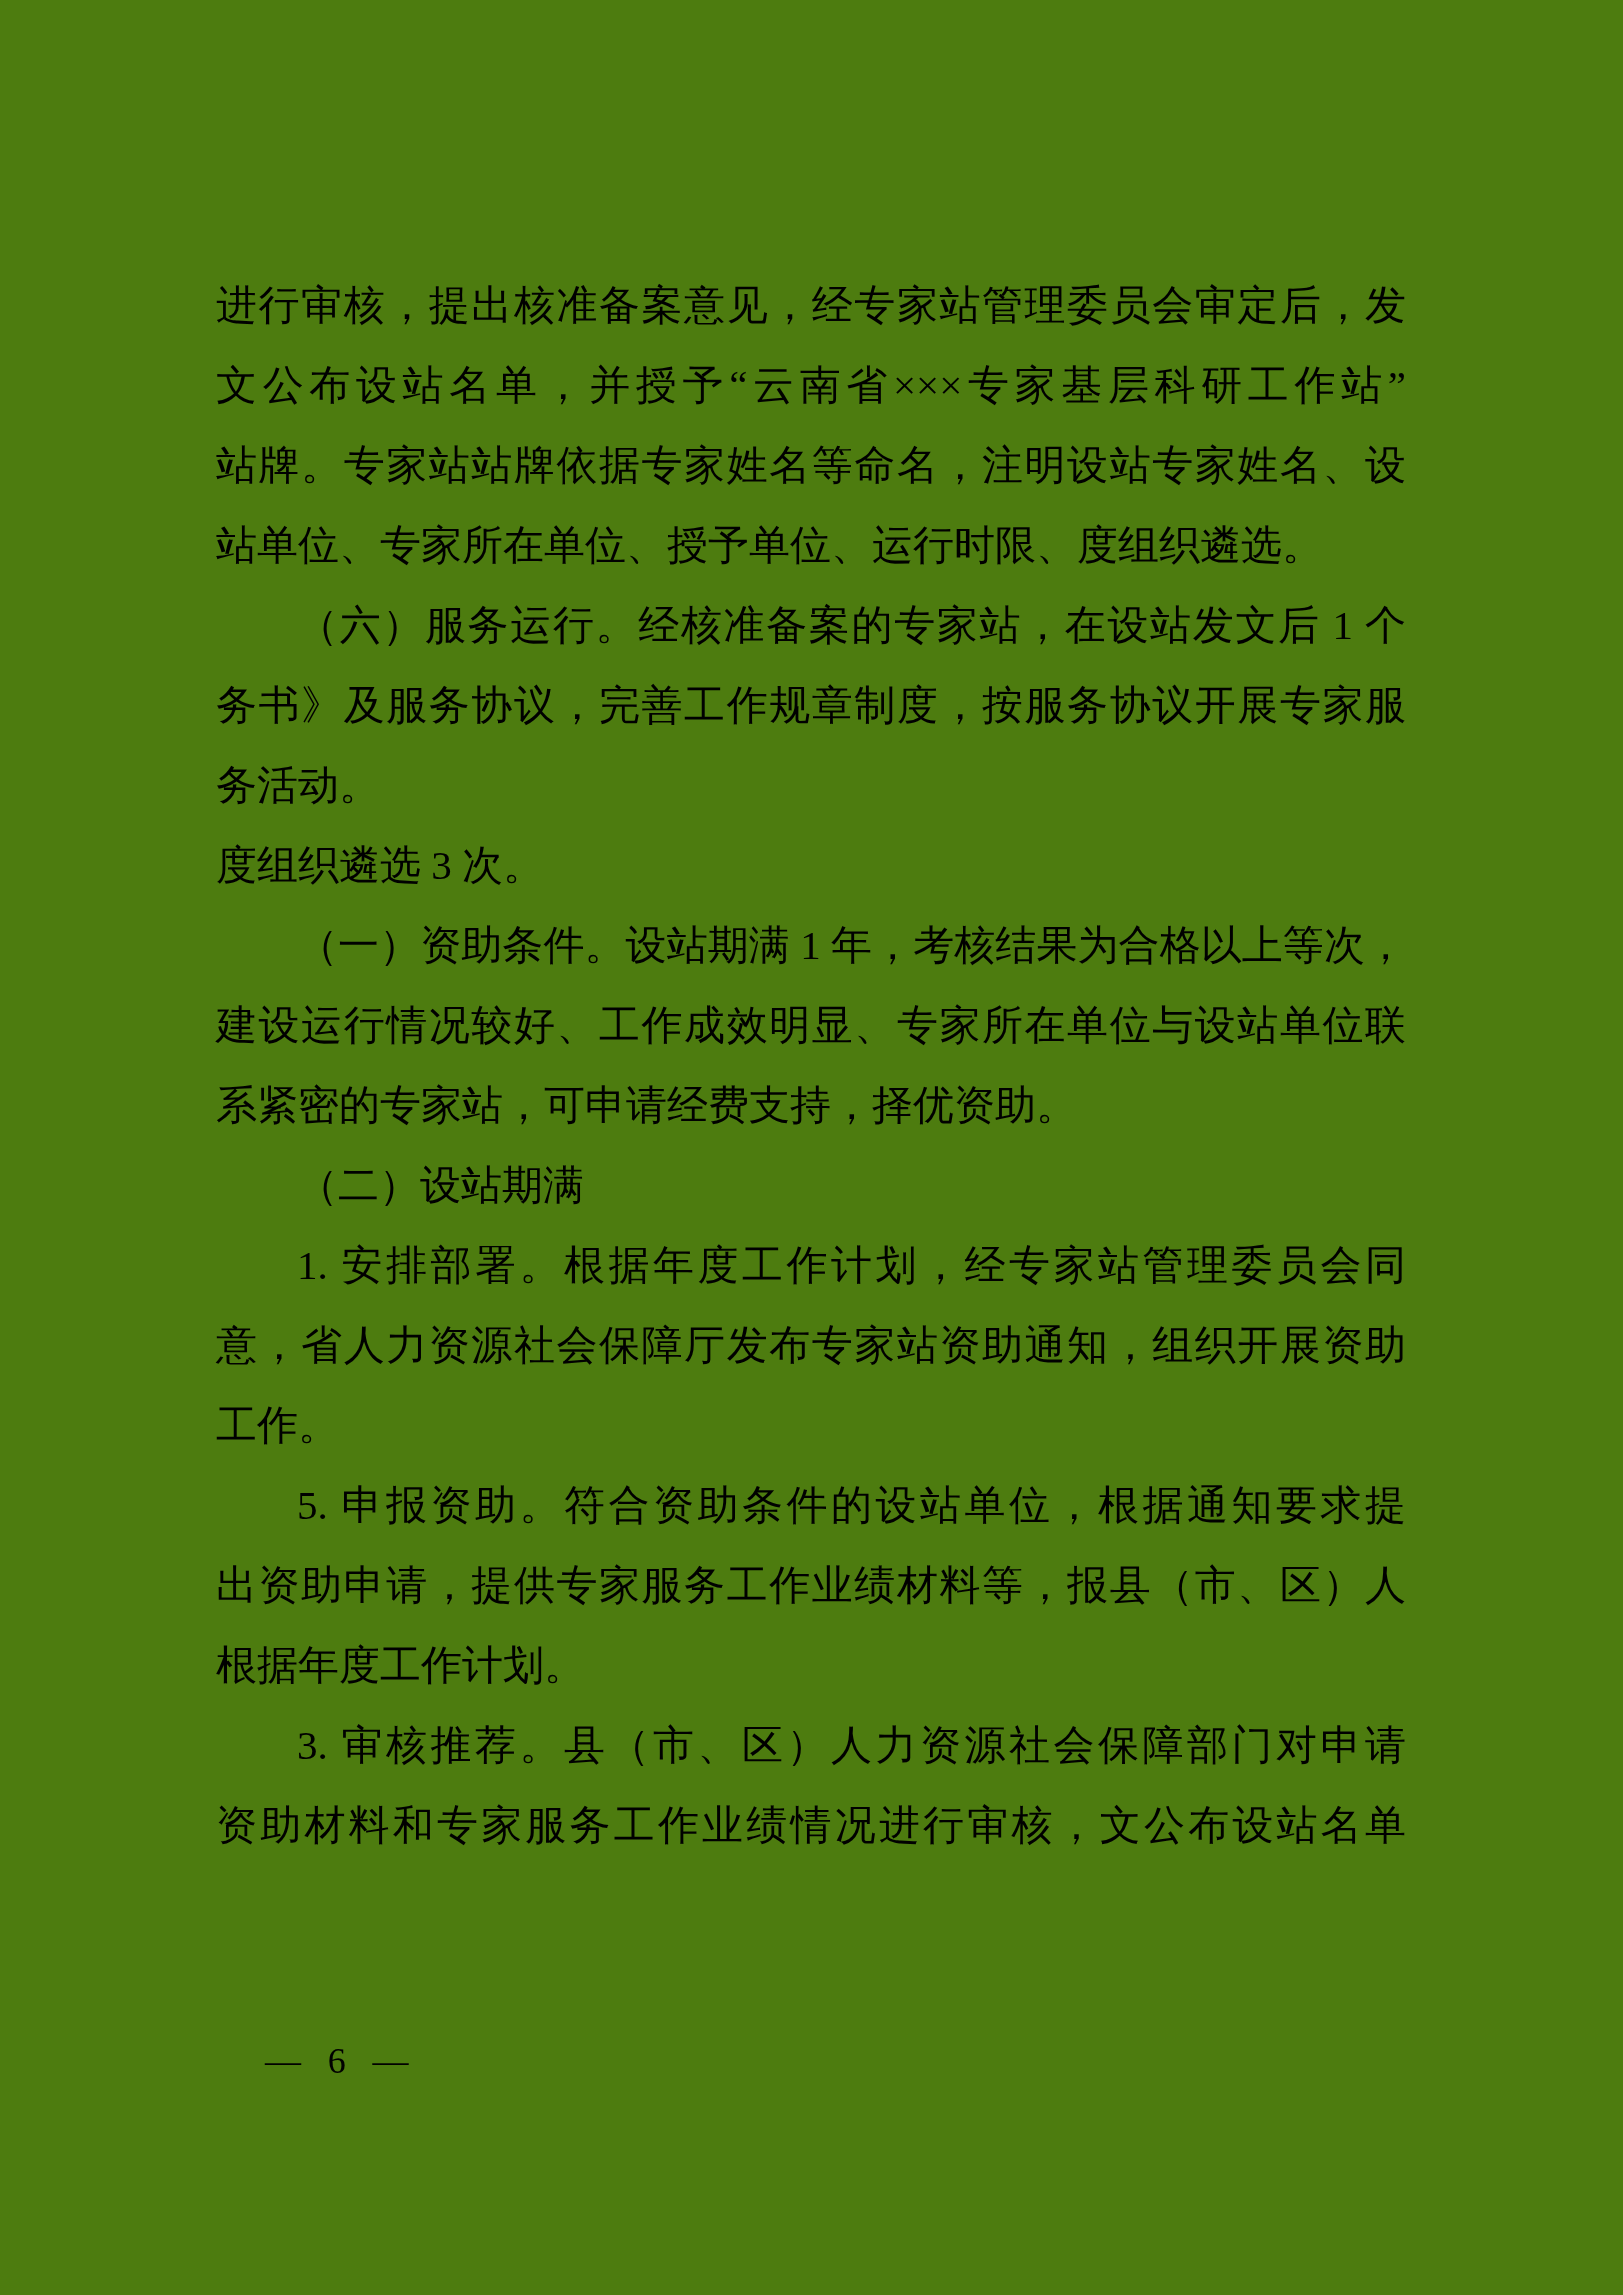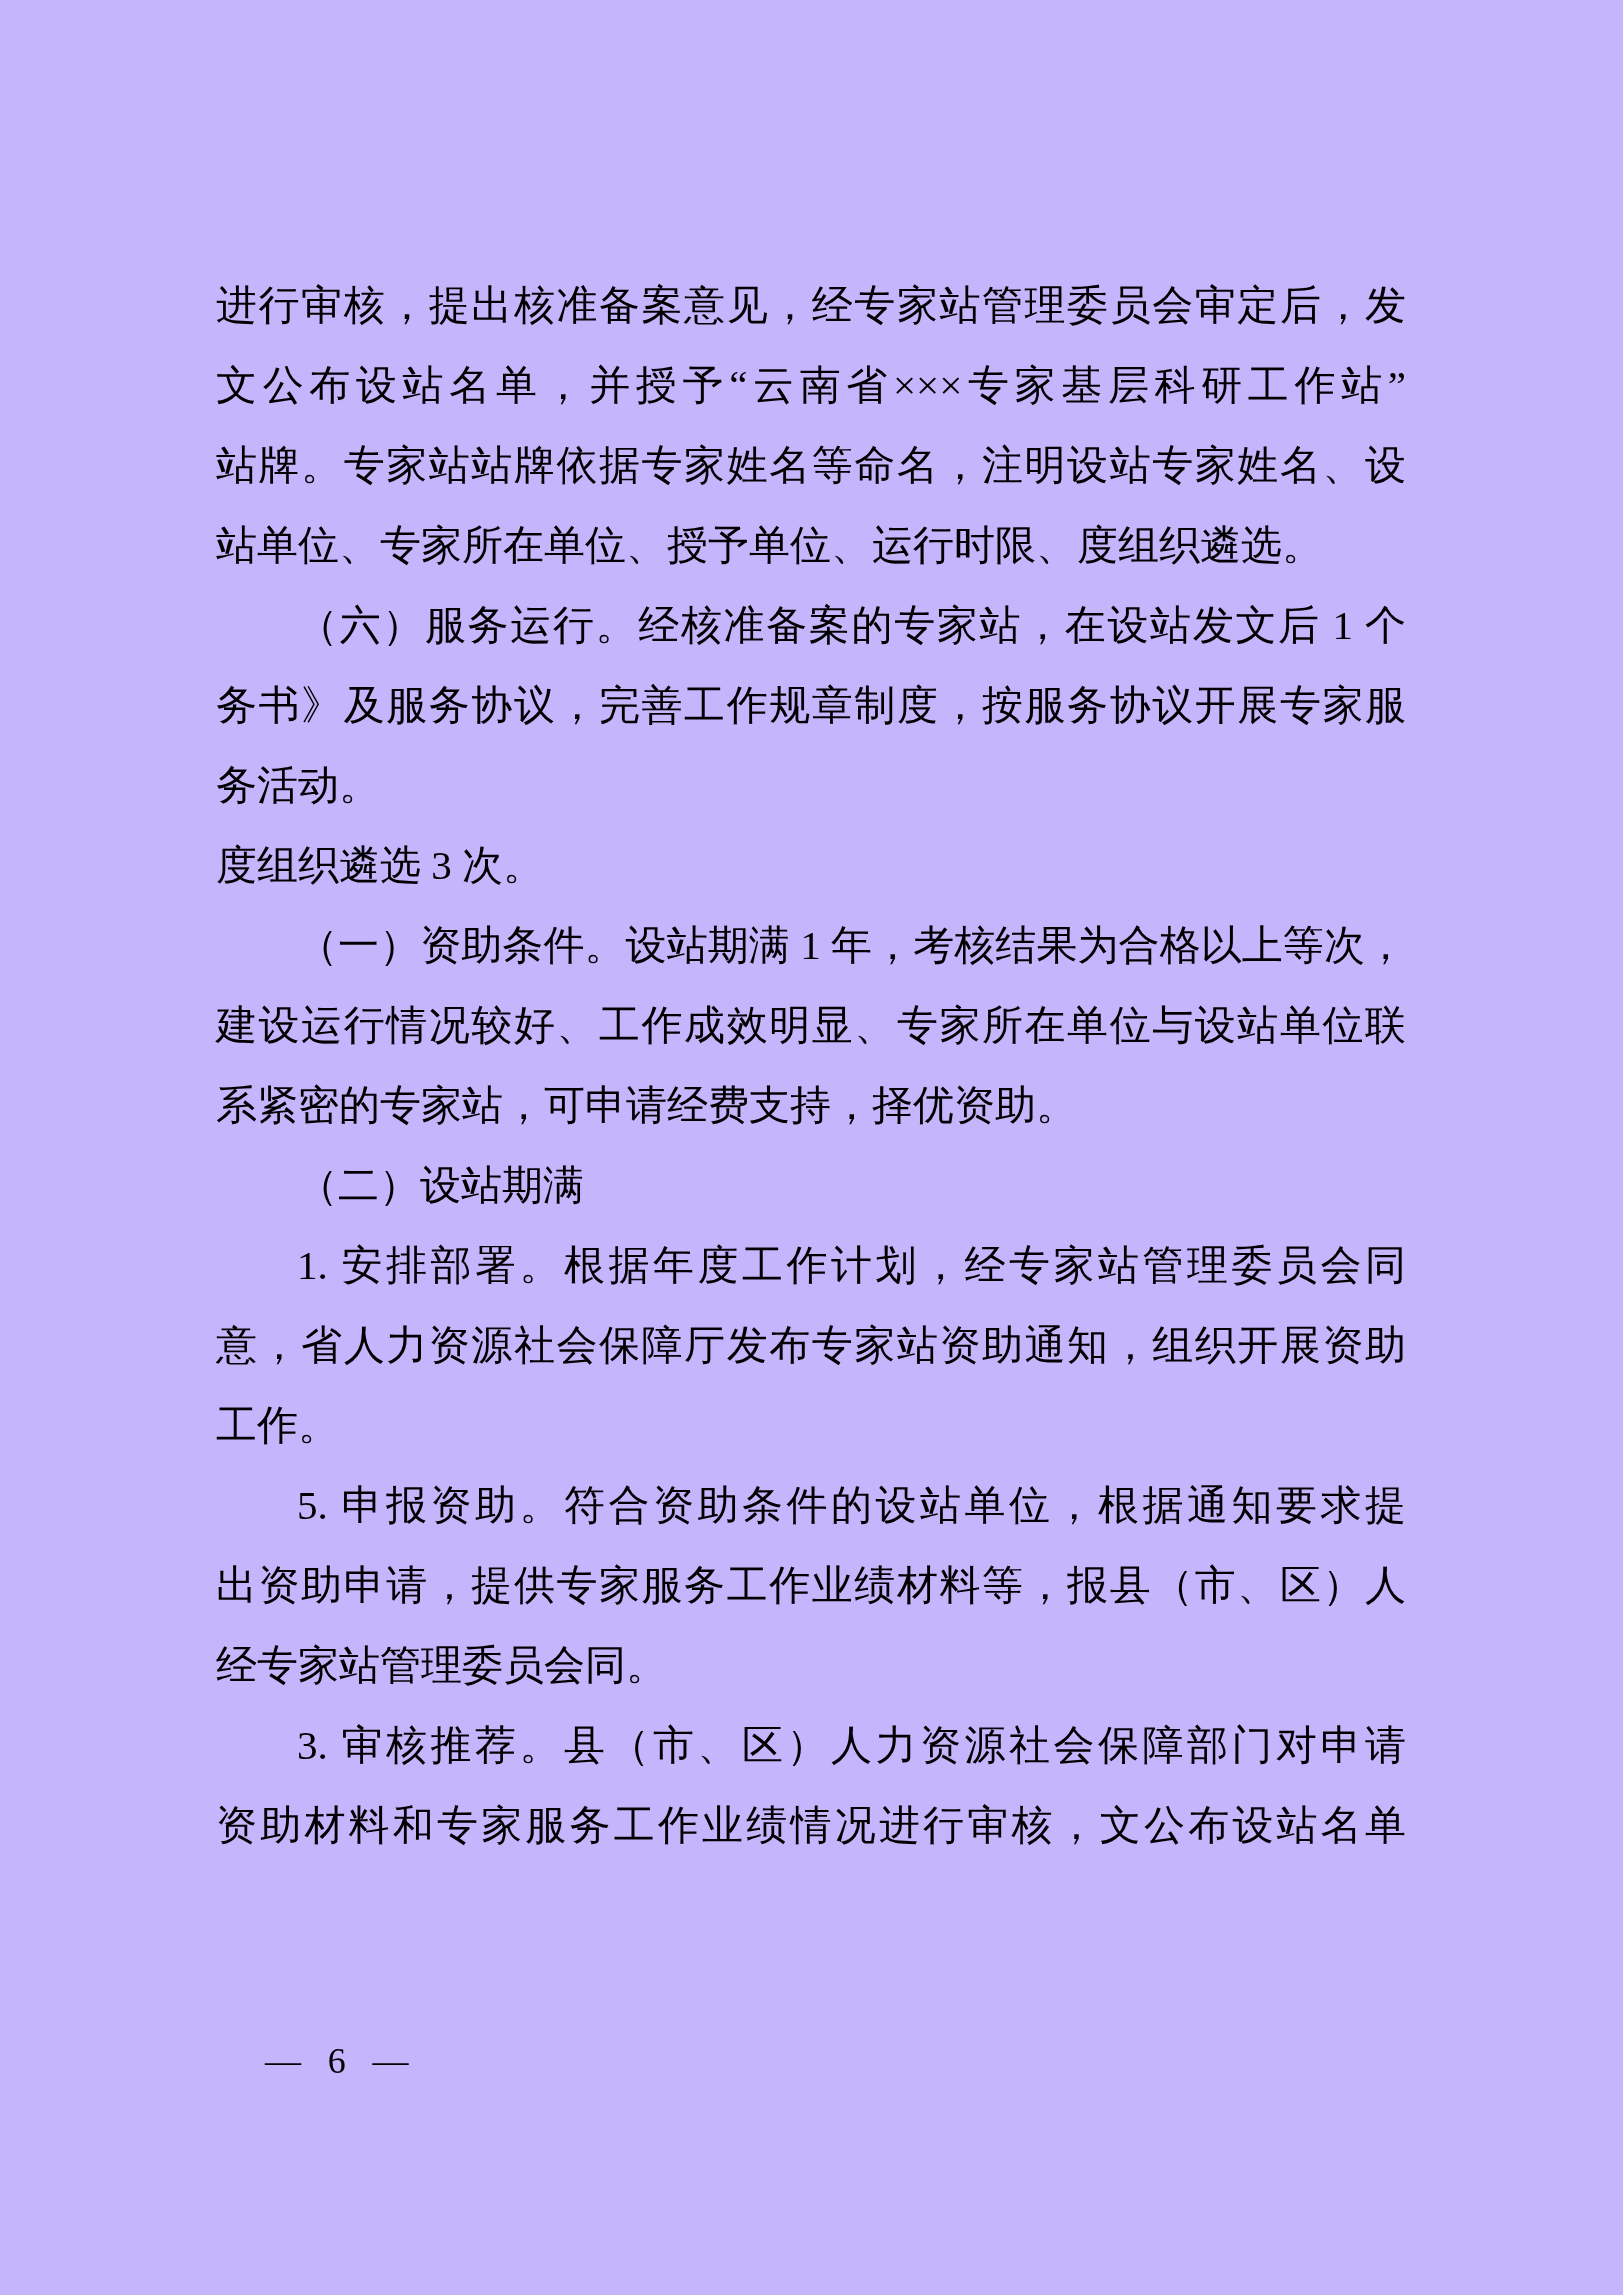--- a/index.html
+++ b/index.html
@@ -4,21 +4,21 @@
 <style>
   html, body {
     margin: 0;
     padding: 0;
     background: #ffffff;
   }
   .page {
     position: relative;
     width: 1623px;
     height: 2295px;
-    background: #c4b5fd;
+    background: #4d7c0f;
     overflow: hidden;
     font-family: "Liberation Serif", "DejaVu Serif", serif;
     color: #000000;
   }
   .body-text {
     position: absolute;
     left: 216px;
     top: 265px;
     width: 1190px;
     font-size: 41px;
@@ -67,21 +67,21 @@
     <div class="line">度组织遴选 3 次。</div>
     <div class="line fill indent">（一）资助条件。设站期满 1 年，考核结果为合格以上等次，</div>
     <div class="line fill">建设运行情况较好、工作成效明显、专家所在单位与设站单位联</div>
     <div class="line">系紧密的专家站，可申请经费支持，择优资助。</div>
     <div class="line indent">（二）设站期满</div>
     <div class="line fill indent">1. 安排部署。根据年度工作计划，经专家站管理委员会同</div>
     <div class="line fill">意，省人力资源社会保障厅发布专家站资助通知，组织开展资助</div>
     <div class="line">工作。</div>
     <div class="line fill indent">5. 申报资助。符合资助条件的设站单位，根据通知要求提</div>
     <div class="line fill">出资助申请，提供专家服务工作业绩材料等，报县（市、区）人</div>
-    <div class="line">经专家站管理委员会同。</div>
+    <div class="line">根据年度工作计划。</div>
     <div class="line fill indent">3. 审核推荐。县（市、区）人力资源社会保障部门对申请</div>
     <div class="line fill">资助材料和专家服务工作业绩情况进行审核，文公布设站名单</div>
   </div>
 
   <div class="footer">— 6 —</div>
 
 </div>
 
 
 </body></html>

